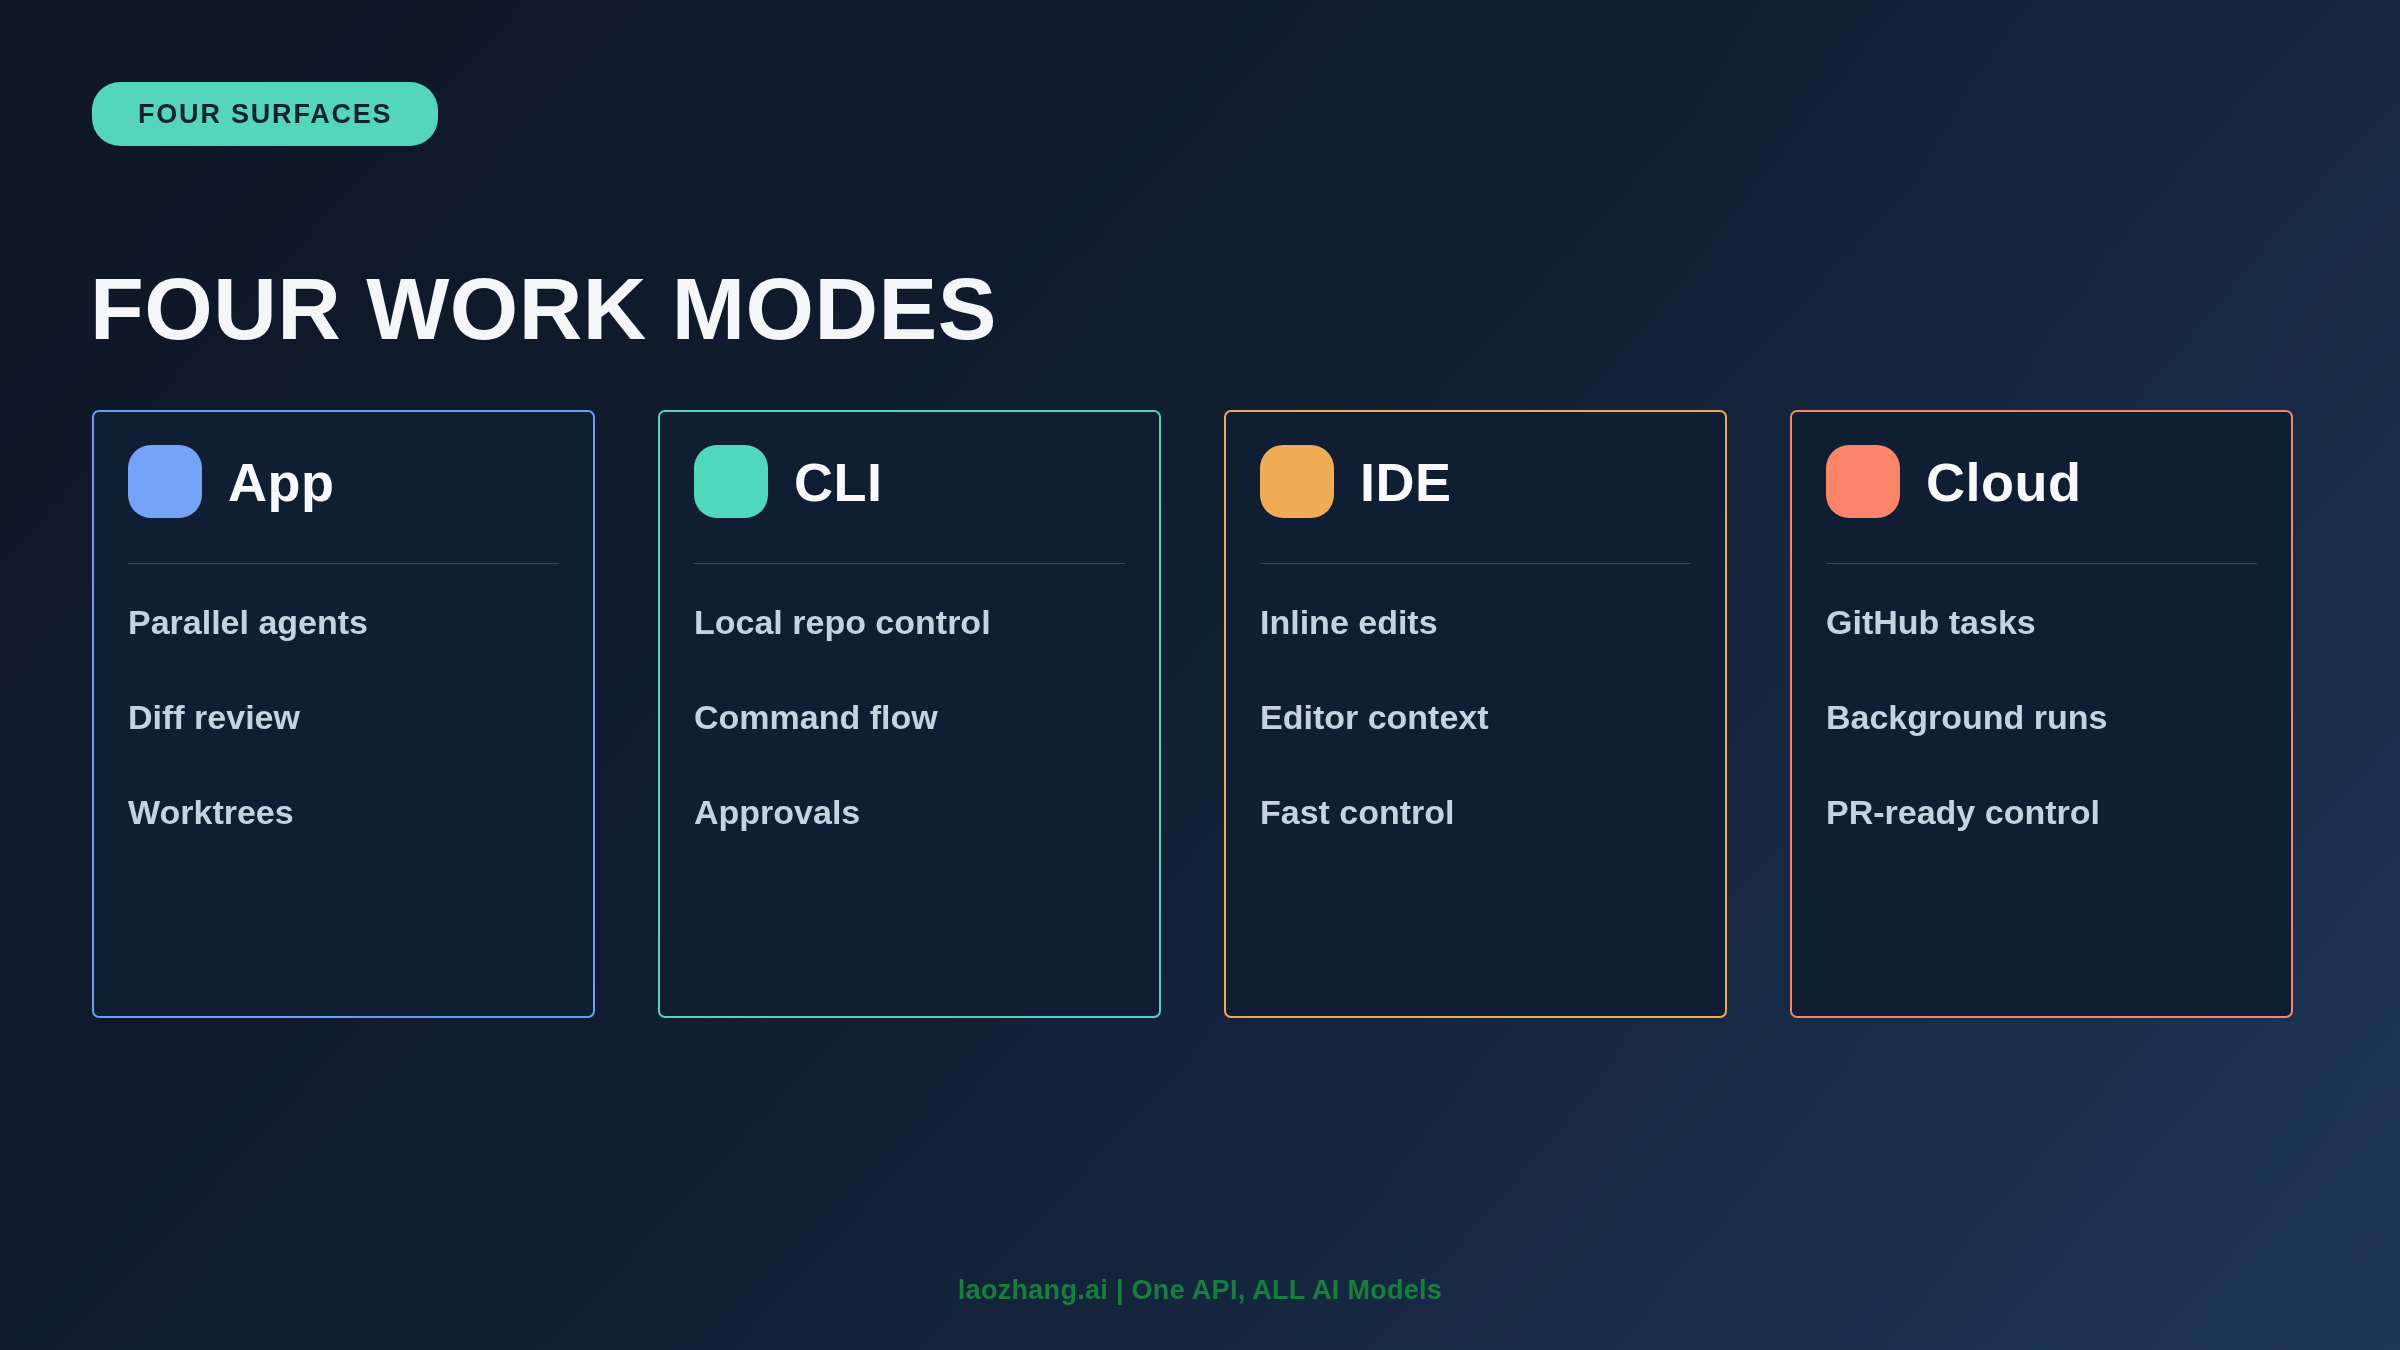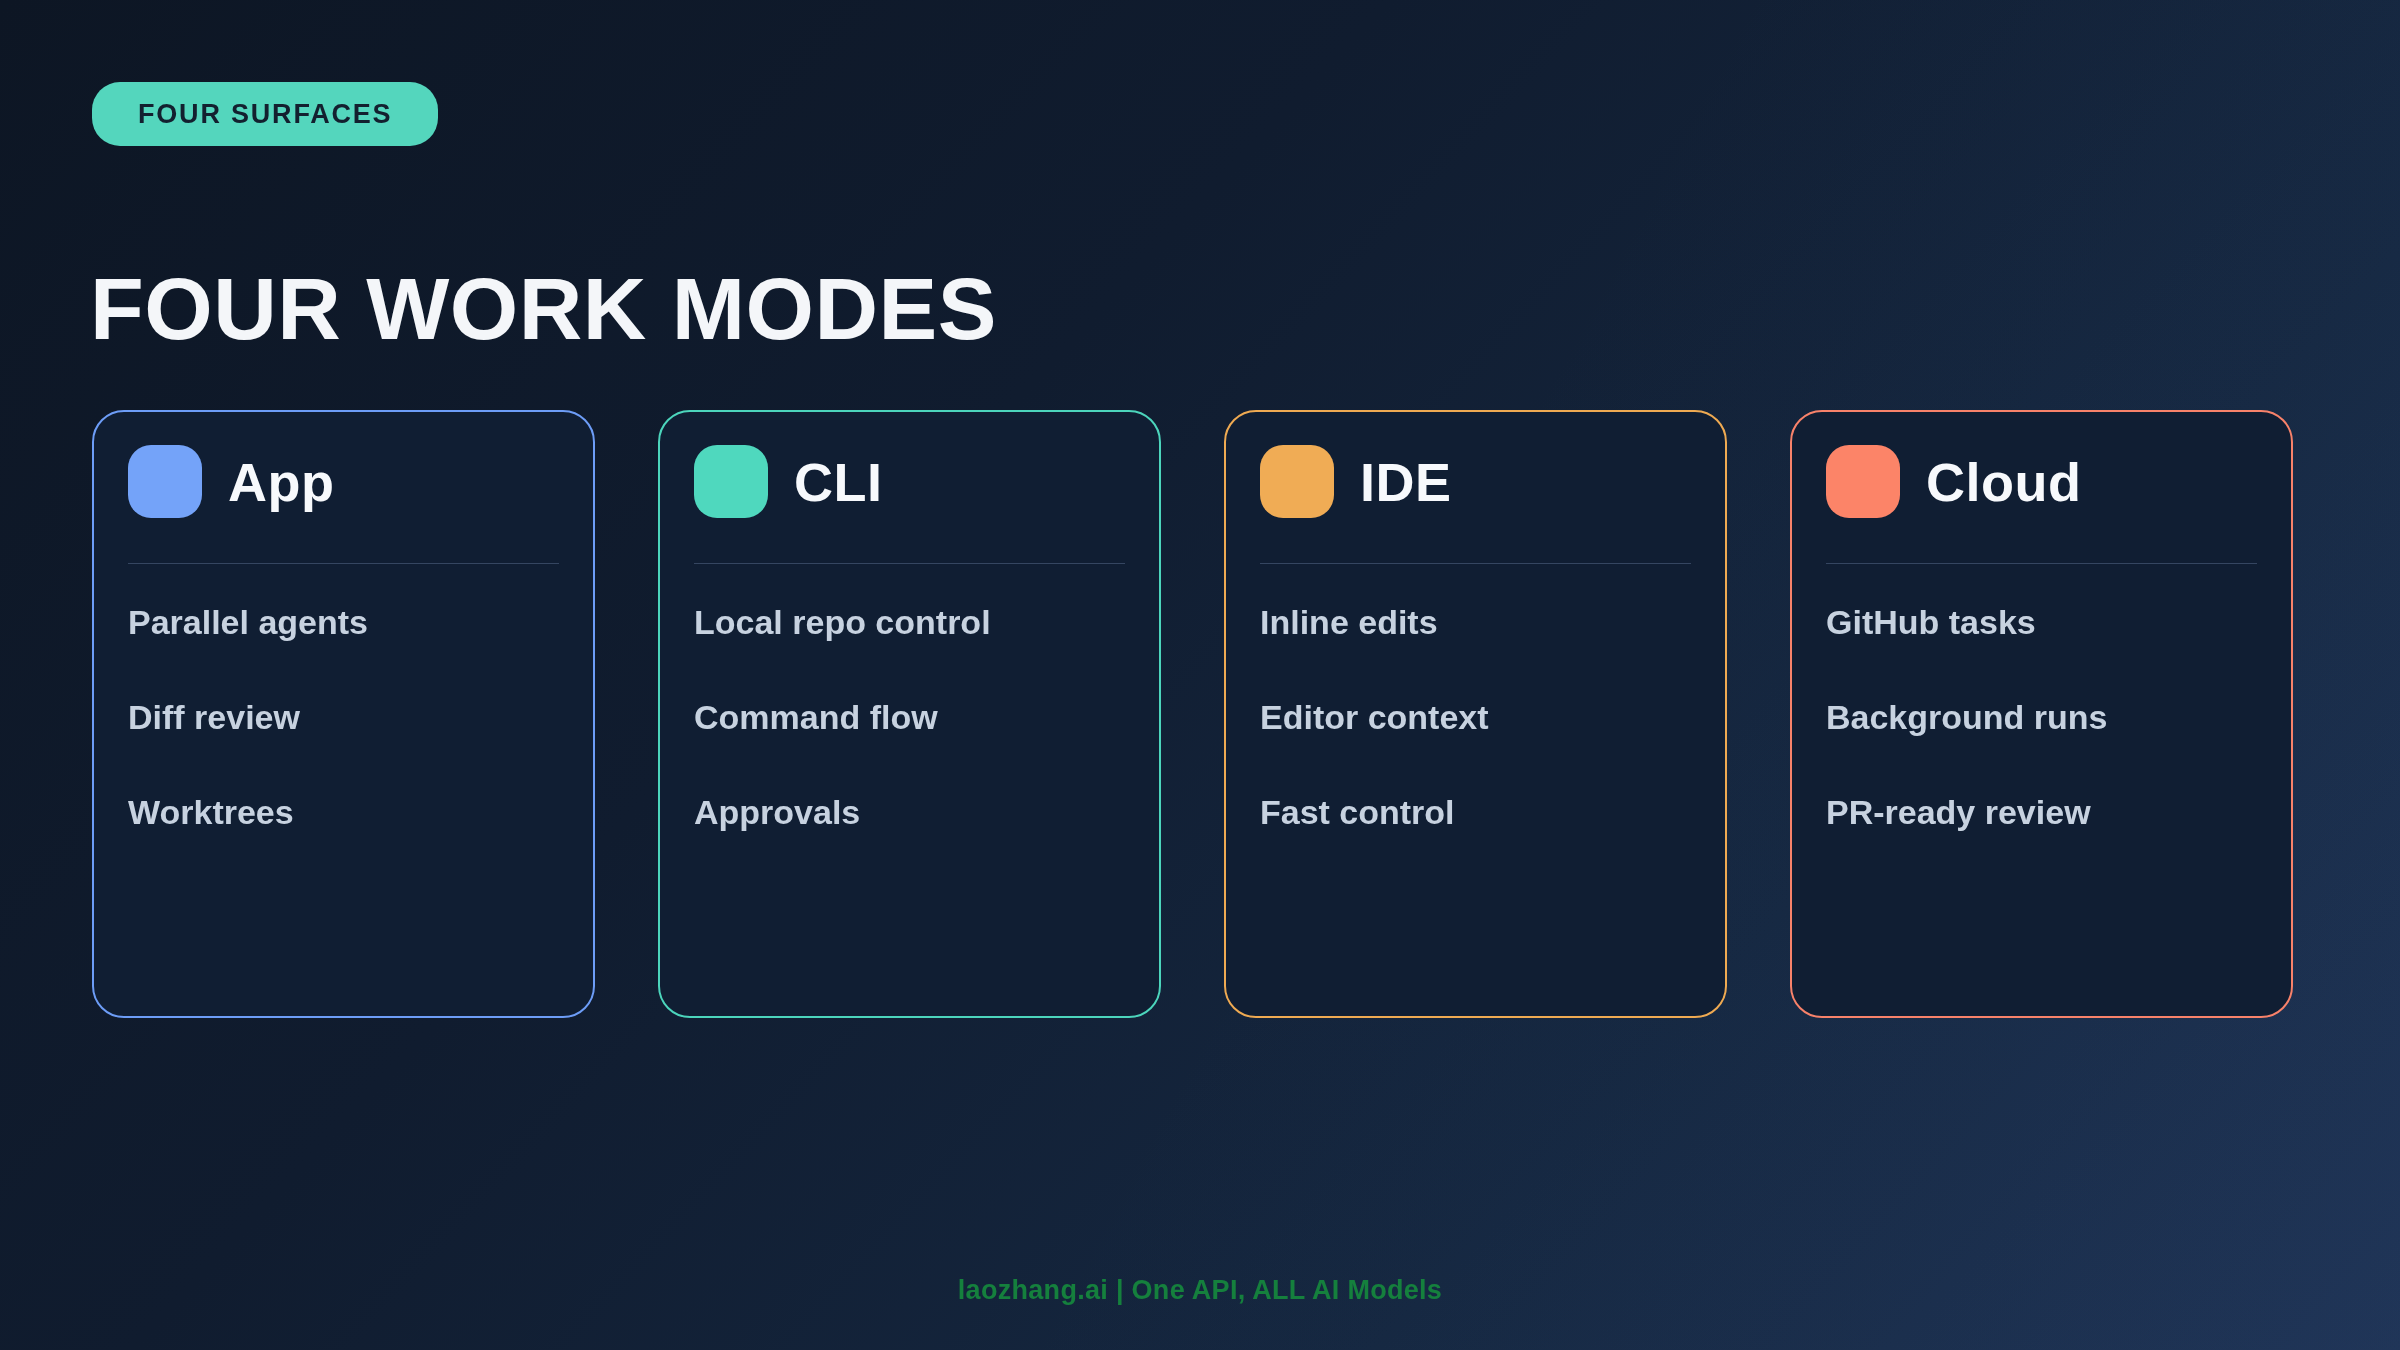--- a/index.html
+++ b/index.html
@@ -47,21 +47,21 @@
     left: 92px;
     top: 410px;
     display: flex;
     gap: 63px;
   }
 
   .card {
     width: 503px;
     height: 608px;
     border: 2px solid;
-    border-radius: 32px;
+    border-radius: 7px;
     background: #101e33;
     padding: 33px 34px 8px 34px;
   }
 
   .card-head {
     display: flex;
     align-items: center;
     gap: 26px;
   }
 
@@ -162,19 +162,19 @@
 
   <div class="card" style="border-color: rgb(248, 130, 106);">
     <div class="card-head">
       <div class="card-icon" style="background-color: rgb(252, 132, 104);"></div>
       <div class="card-title">Cloud</div>
     </div>
     <div class="divider"></div>
     <ul class="items">
       <li>GitHub tasks</li>
       <li>Background runs</li>
-      <li>PR-ready review</li>
+      <li>PR-ready control</li>
     </ul>
   </div>
 
 </div>
 
 <div class="footer">laozhang.ai | One API, ALL AI Models</div>
 
 </body></html>

